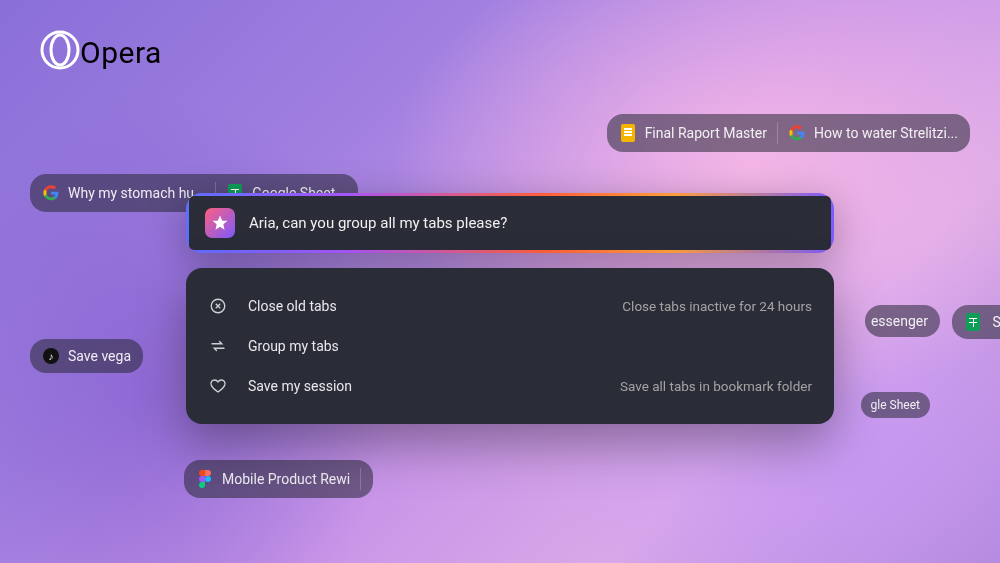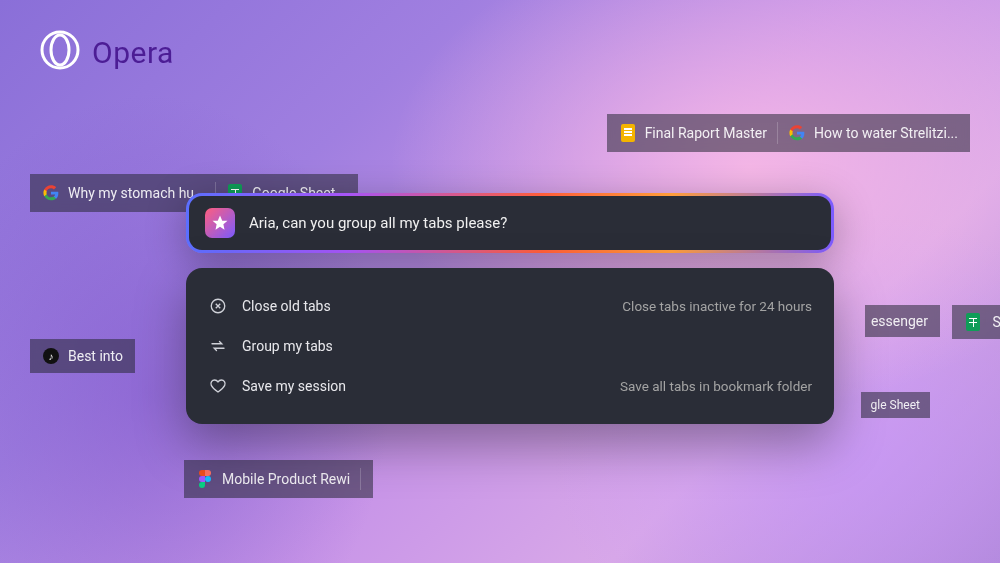--- a/index.html
+++ b/index.html
@@ -6,29 +6,29 @@
   html, body { width: 1000px; height: 563px; overflow: hidden; font-family: -apple-system, BlinkMacSystemFont, "Segoe UI", Roboto, sans-serif; }
   body {
     background:
       radial-gradient(ellipse 600px 400px at 75% 30%, rgba(255,190,230,0.8), transparent 60%),
       radial-gradient(ellipse 500px 400px at 85% 80%, rgba(200,150,255,0.6), transparent 60%),
       radial-gradient(ellipse 400px 500px at 15% 70%, rgba(120,80,200,0.5), transparent 60%),
       linear-gradient(135deg, #8a6fd8 0%, #a07fe0 30%, #c895e8 55%, #d8a8e8 75%, #b088d8 100%);
     position: relative;
   }
 
-  .logo { position: absolute; top: 30px; left: 40px; display: flex; align-items: center; gap: 12px; color: #4c1d95; text-align: center; }
+  .logo { position: absolute; top: 30px; left: 40px; display: flex; align-items: center; color: #000000; text-align: center; }
   .logo-text { font-size: 30px; font-weight: 400; letter-spacing: 0.5px; }
 
   .tab-group {
     position: absolute;
     display: flex;
     align-items: center;
     background: rgba(40, 40, 55, 0.55);
-    border-radius: 0;
+    border-radius: 16px;
     padding: 8px 12px;
     gap: 10px;
     color: rgba(255,255,255,0.9);
     font-size: 14px;
     backdrop-filter: blur(6px);
   }
   .tab-group .sep { width: 1px; height: 22px; background: rgba(255,255,255,0.2); }
   .tab-item { display: flex; align-items: center; gap: 8px; white-space: nowrap; }
   .icon-box { width: 18px; height: 18px; display: flex; align-items: center; justify-content: center; flex-shrink: 0; }
 
@@ -37,21 +37,21 @@
     left: 186px;
     top: 193px;
     width: 648px;
     border-radius: 16px;
     padding: 3px;
     background: linear-gradient(90deg, #5b6fff 0%, #a855f7 25%, #ff5e3a 55%, #ff9e3a 75%, #7b5bff 100%);
     box-shadow: 0 10px 40px rgba(0,0,0,0.3);
   }
   .aria-input-bar {
     background: #2a2d37;
-    border-radius: 13px;
+    border-radius: 5px;
     padding: 12px 16px;
     display: flex;
     align-items: center;
     gap: 14px;
     color: #f0f0f0;
     font-size: 15px;
   }
   .aria-icon {
     width: 30px; height: 30px; border-radius: 7px;
     background: linear-gradient(135deg, #ff5e7e 0%, #7b5bff 100%);
@@ -71,21 +71,21 @@
   }
   .sugg-row {
     display: flex;
     align-items: center;
     padding: 10px 0;
     gap: 14px;
     color: #e8e8ec;
     font-size: 14px;
     cursor: pointer;
   }
-  .sugg-title { flex: 0 0 auto; }
+  .sugg-title { flex: 0 0 auto; margin-left: 6px; }
   .sugg-desc { margin-left: auto; color: #a3a3a3; font-size: 13.5px; }
   .sugg-icon { width: 20px; height: 20px; display:flex; align-items:center; justify-content:center; flex-shrink:0; }
 
   
   .g-icon { width:16px; height:16px; }
   .docs-icon { width:14px; height:18px; background:#f4b400; border-radius:2px; position:relative; }
   .docs-icon::after { content:""; position:absolute; left:3px; right:3px; top:4px; height:2px; background:#fff; box-shadow: 0 3px 0 #fff, 0 6px 0 #fff; }
   .sheets-icon { width:14px; height:18px; background:#0f9d58; border-radius:2px; position:relative; }
   .sheets-icon::after { content:""; position:absolute; left:3px; right:3px; top:5px; bottom:4px; background:
      linear-gradient(#fff,#fff) 0 0/100% 1px no-repeat,
@@ -150,21 +150,21 @@
       </span>
     <span>Google Sheet...</span>
   </div>
 </div>
 
 <div class="tab-group" style="top:339px; left:30px;">
   <div class="tab-item">
     <span class="icon-box">
         <span class="tiktok-icon">♪</span>
       </span>
-    <span>Best into</span>
+    <span>Save vega</span>
   </div>
 </div>
 
 <div class="tab-group" style="top:305px; right:60px; padding-left:6px;">
   <span>essenger</span>
 </div>
 
 <div class="tab-group" style="top:305px; right:-40px;">
   <span class="icon-box">
       <span class="sheets-icon"></span>

